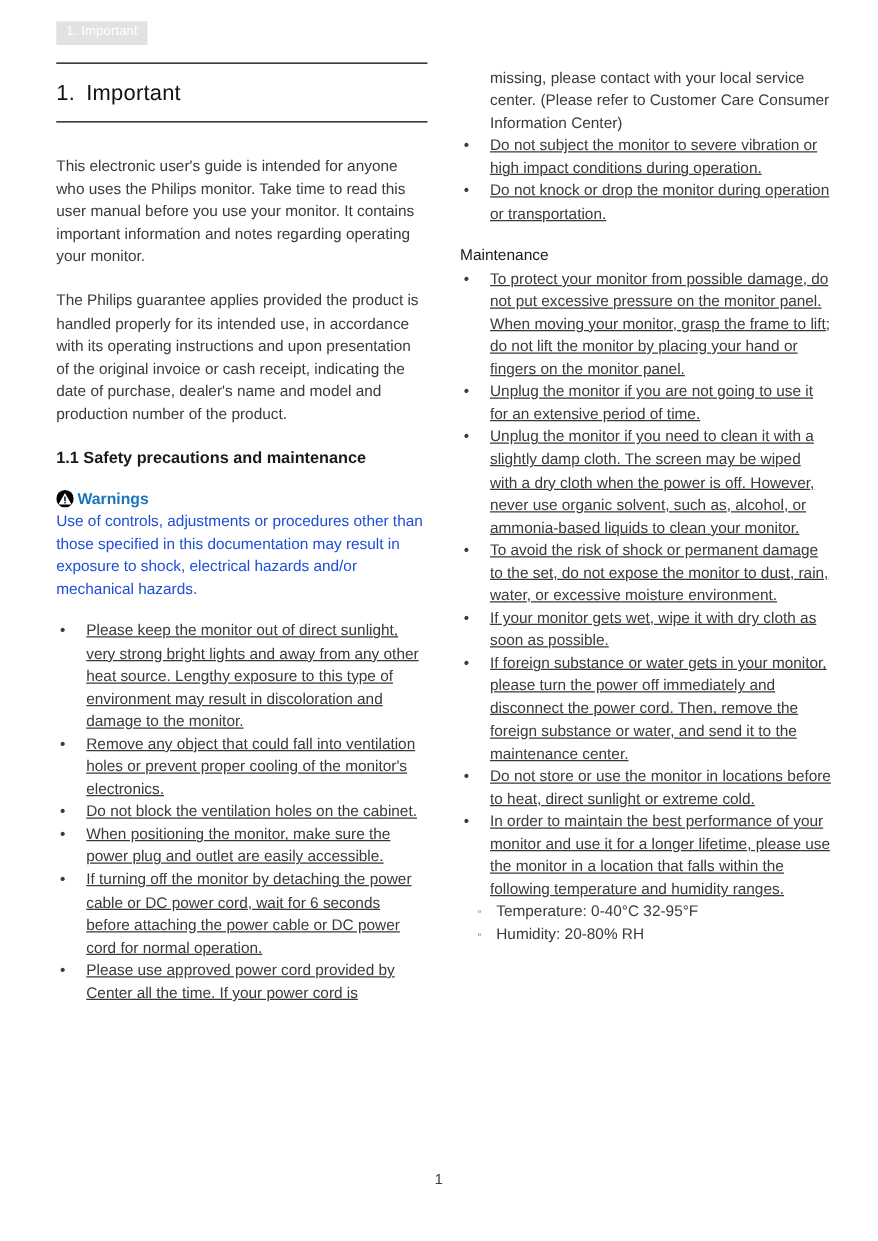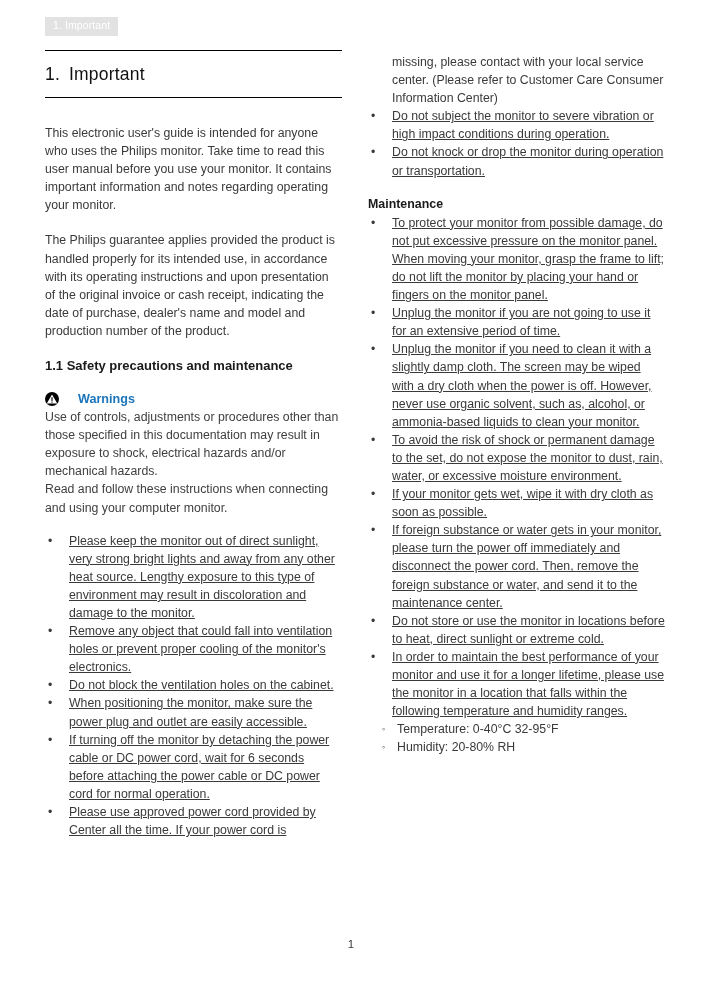--- a/index.html
+++ b/index.html
@@ -70,48 +70,48 @@
 
   h2.sub-head {
     font-size: 13px;
     font-weight: bold;
     color: #1a1a1a;
     margin: 4px 0 0 0;
     line-height: 18px;
   }
   h3.list-head {
     font-size: 12.4px;
-    font-weight: bold;
+    font-weight: normal;
     color: #1a1a1a;
     margin: 0 0 1px 0;
     line-height: 18px;
   }
 
   
   .warn-block { margin-top: 16px; }
   .warn-head {
     display: flex;
     align-items: center;
-    gap: 19px;
+    gap: 3px;
     margin-bottom: 1px;
   }
   .warn-icon {
     width: 14px;
     height: 14px;
     flex: 0 0 14px;
     display: block;
   }
   .warn-title {
     color: #1b75bb;
     font-size: 12.6px;
     font-weight: bold;
     line-height: 16px;
   }
   .warn-body {
-    color: #404040;
+    color: #1d4ed8;
     font-size: 12.3px;
     line-height: 18.1px;
     margin: 0;
   }
   .warn-body + .warn-body { margin-top: 0; }
 
   
   ul.bullets {
     list-style: none;
     margin: 0;
@@ -196,21 +196,20 @@
     <div class="warn-head">
       <svg class="warn-icon" viewBox="0 0 32 32" aria-hidden="true">
         <circle cx="16" cy="16" r="16" fill="#000000"></circle>
         <polygon points="16,5.5 28,26.5 4,26.5" fill="#ffffff"></polygon>
         <rect x="14.7" y="12" width="2.6" height="8.4" fill="#000000"></rect>
         <rect x="14.7" y="21.8" width="2.6" height="2.6" fill="#000000"></rect>
       </svg>
       <span class="warn-title">Warnings</span>
     </div>
     <p class="warn-body">Use of controls, adjustments or procedures other than those specified in this documentation may result in exposure to shock, electrical hazards and/or mechanical hazards.</p>
-    <p class="warn-body">Read and follow these instructions when connecting and using your computer monitor.</p>
   </div>
 
   <div class="list-gap"></div>
 
   <ul class="bullets">
     <li>
       <span class="dot">•</span>
       <span class="txt">Please keep the monitor out of direct sunlight, very strong bright lights and away from any other heat source. Lengthy exposure to this type of environment may result in discoloration and damage to the monitor.</span>
     </li>
     <li>

